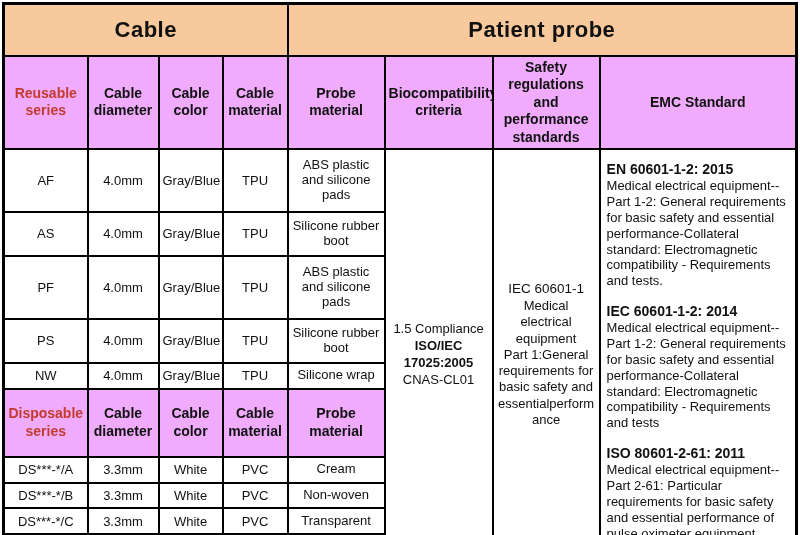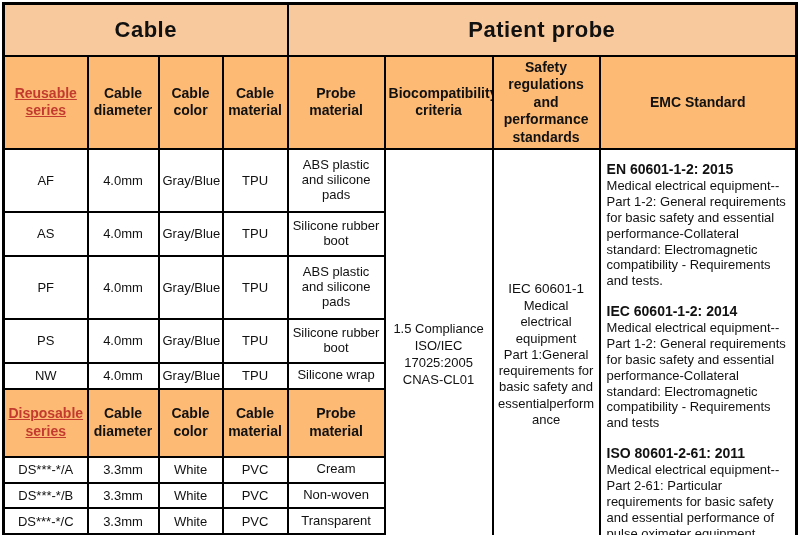--- a/index.html
+++ b/index.html
@@ -5,26 +5,26 @@
   html,body{margin:0;padding:0;background:#ffffff;}
   body{width:800px;height:535px;font-family:"Liberation Sans","DejaVu Sans",sans-serif;color:#111;}
   .sheet{width:800px;height:535px;box-sizing:border-box;padding:2px;}
   table.spec{border-collapse:collapse;width:796px;height:529px;table-layout:fixed;
              border:3px solid #000;background:#fff;}
   td,th{border:2px solid #000;padding:2px 3px;text-align:center;vertical-align:middle;
         overflow:hidden;font-size:13px;color:#111;}
   tr.main-row{height:52px;}
   tr.sub-row{height:68px;}
   .main-h{background:#f8c99c;font-size:22px;font-weight:bold;letter-spacing:.5px;}
-  .sub-h{background:#fdba74;font-size:14px;font-weight:bold;line-height:1.25;}
-  .series-red{color:#c23b2e;text-decoration:underline;}
+  .sub-h{background:#f0abfc;font-size:14px;font-weight:bold;line-height:1.25;}
+  .series-red{color:#c23b2e;}
   td.series{font-weight:normal;}
   td.probe{line-height:1.15;}
   .bio-cell{line-height:1.3;}
-  .bio-bold{font-weight:normal;}
+  .bio-bold{font-weight:bold;}
   .safety-cell{line-height:1.25;overflow-wrap:break-word;word-wrap:break-word;padding:2px 4px;}
   .safety-title{font-weight:normal;font-size:13.5px;}
   .emc-cell{vertical-align:top;text-align:left;line-height:1.22;padding:3px 6px 2px 6px;}
   .emc-block{margin:8px 0 14px 0;}
   .emc-block:last-child{margin-bottom:0;}
   .emc-title{font-weight:bold;font-size:14px;}
   col.c1{width:84px;} col.c2{width:71px;} col.c3{width:64px;} col.c4{width:65px;}
   col.c5{width:97px;} col.c6{width:108px;} col.c7{width:107px;} col.c8{width:auto;}
 </style>
 </head>

